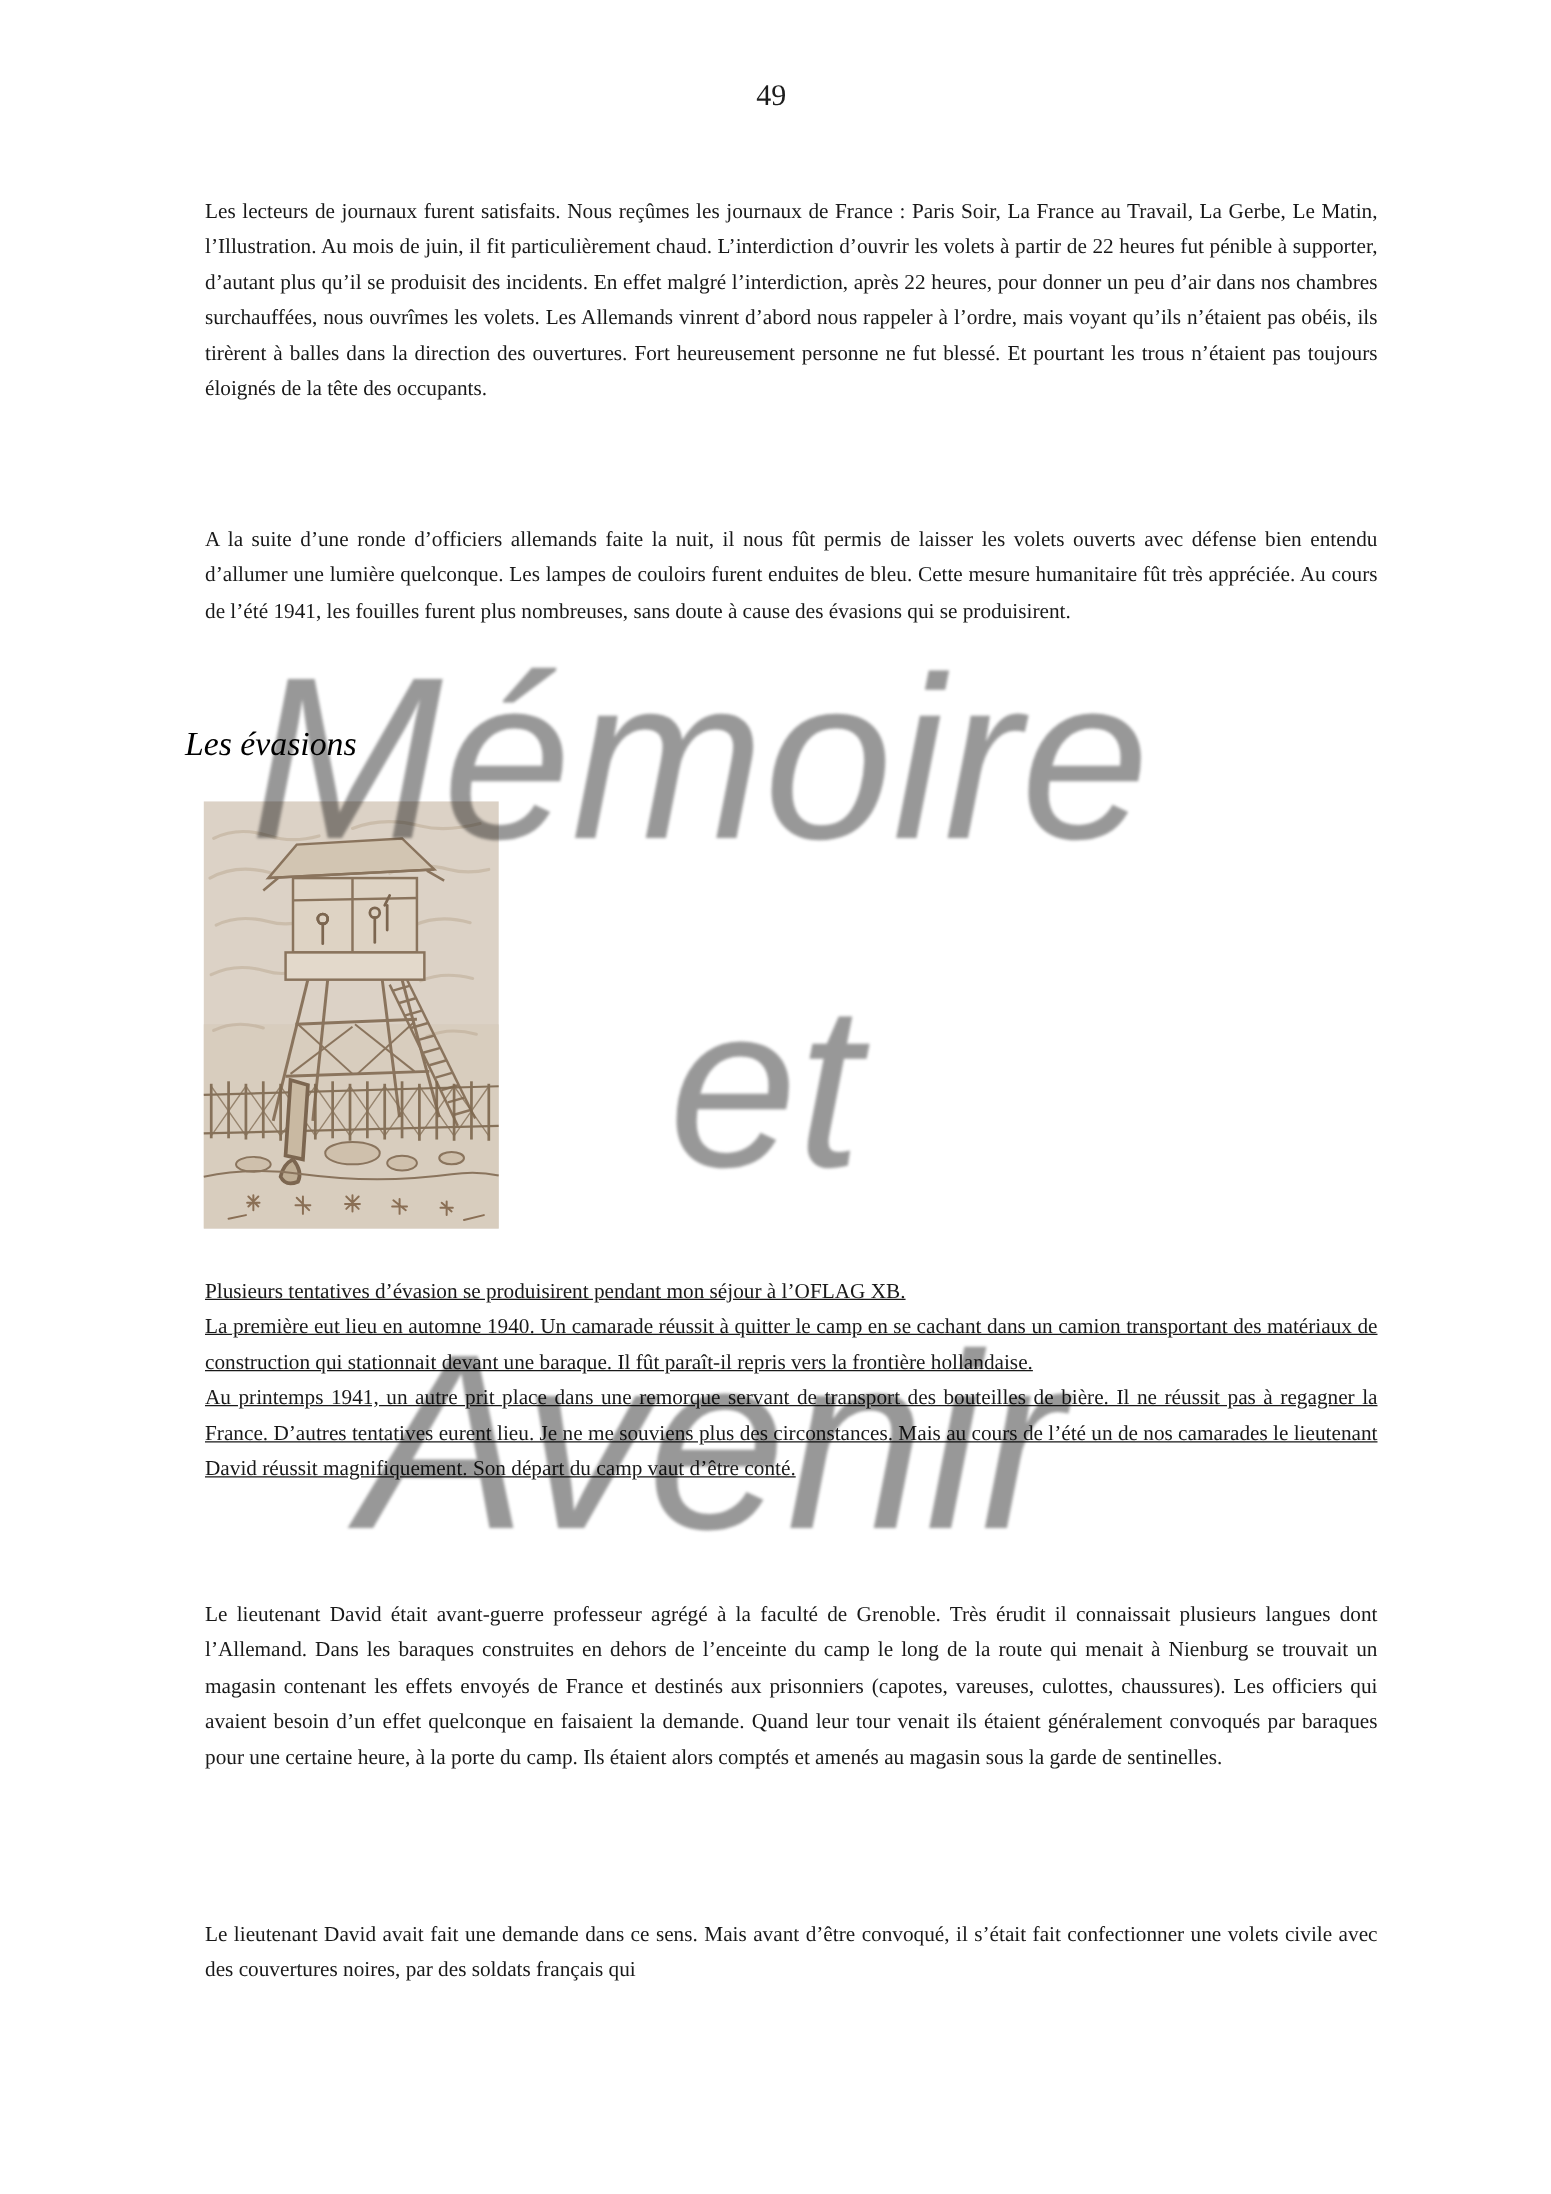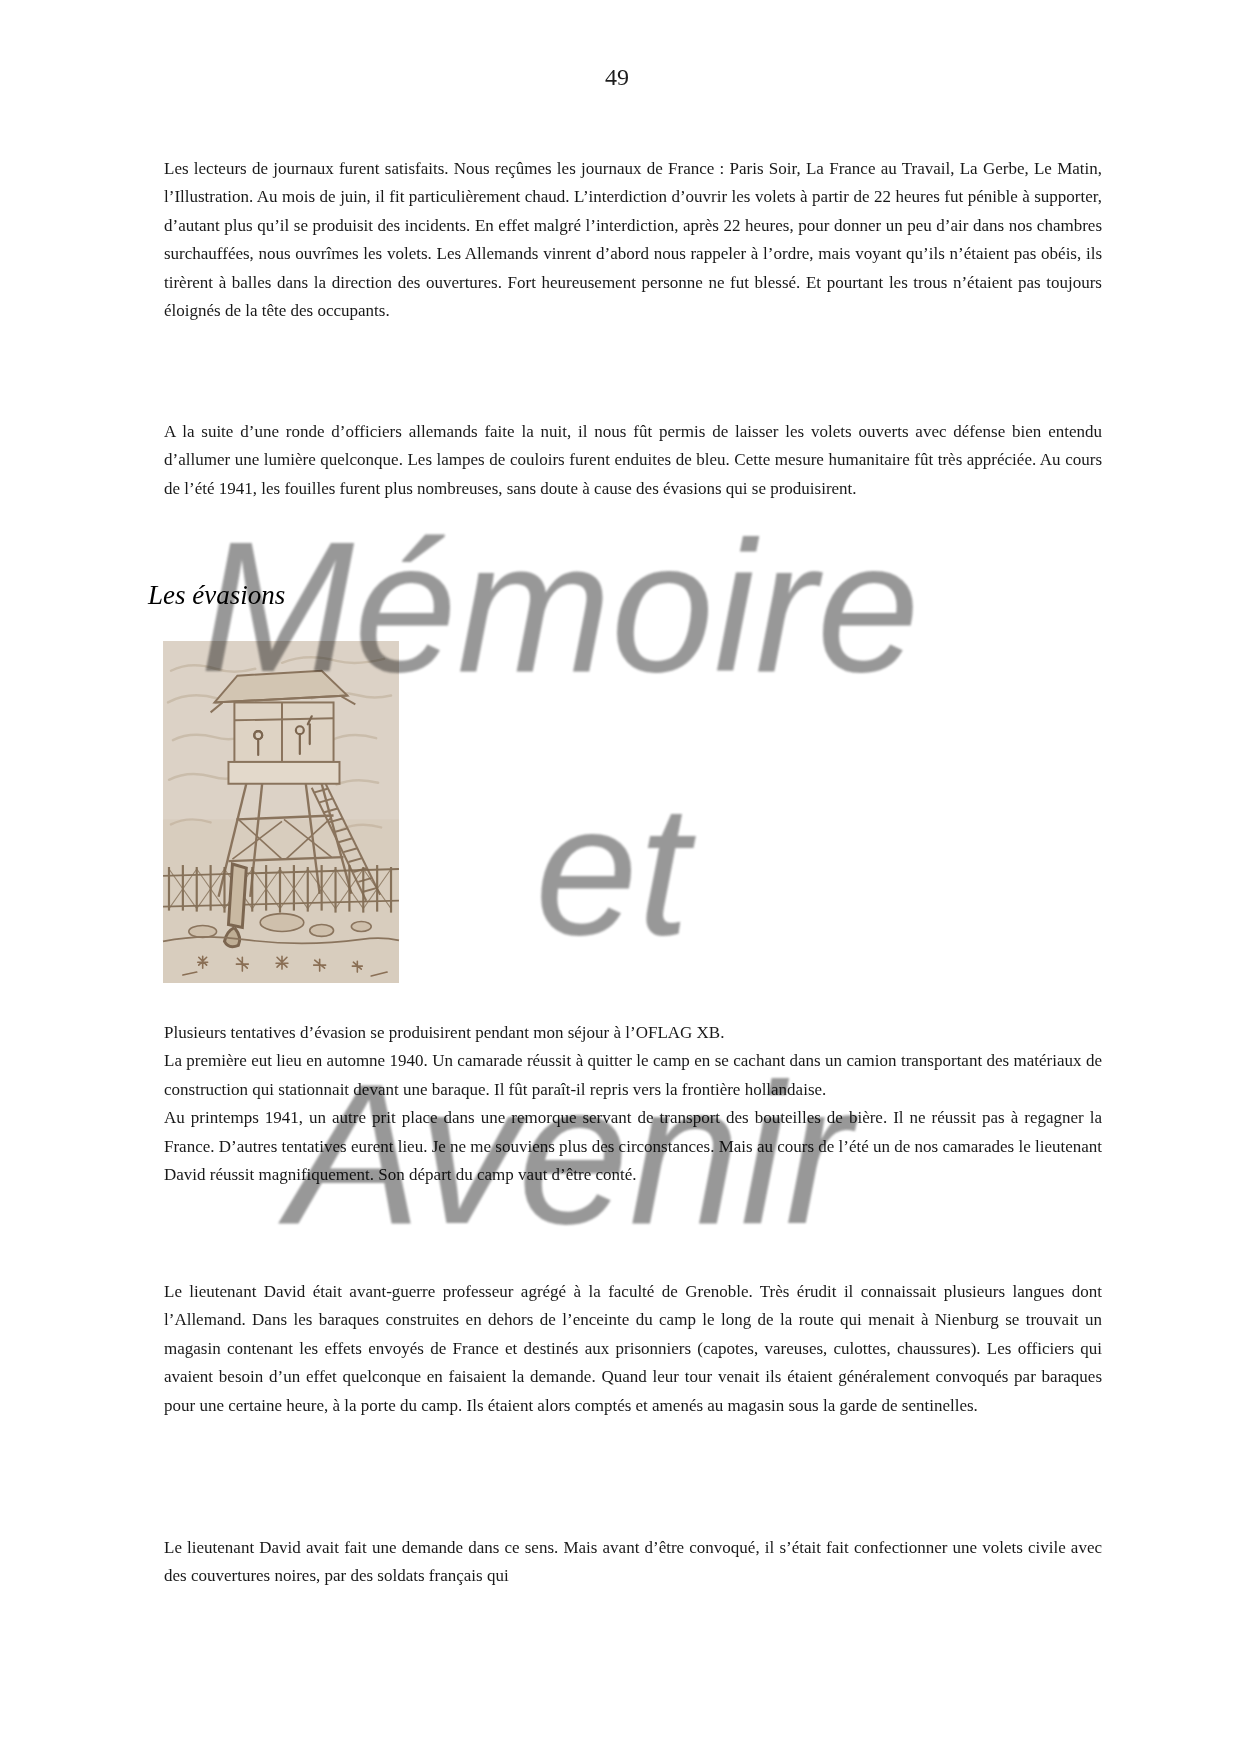--- a/index.html
+++ b/index.html
@@ -14,21 +14,21 @@
   .pagenum{
     position:absolute;left:148px;top:64px;width:938px;
     text-align:center;font-size:24px;color:#1d1d1d;
   }
   .body-par{
     position:absolute;left:148px;width:938px;
     font-size:17px;line-height:28.4px;
     text-align:justify;color:#191919;
     margin:16px;
   }
-  .body-par p{margin:0;padding:0;}
+  .body-par p{margin:0;padding:0;text-decoration:underline;}
   .heading{
     position:absolute;left:148px;top:580px;
     font-size:27px;font-style:italic;color:#000000;
   }
   .illustration{
     position:absolute;left:162px;top:641px;width:238px;height:342px;
   }
   .illustration svg{display:block;width:100%;height:100%;}
   .watermark-layer{
     position:absolute;left:0;top:0;width:1241px;height:1755px;

